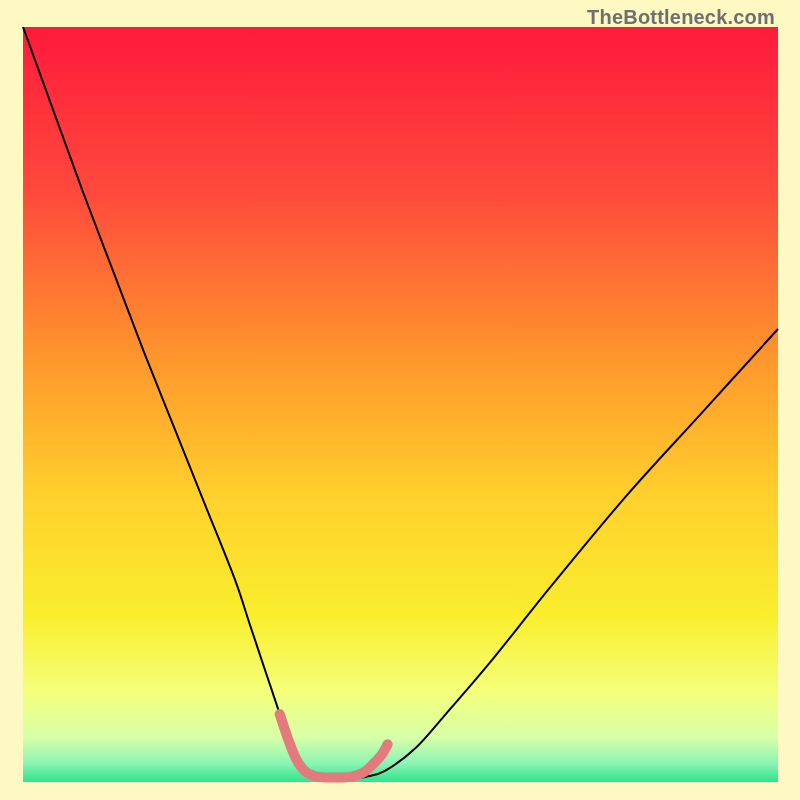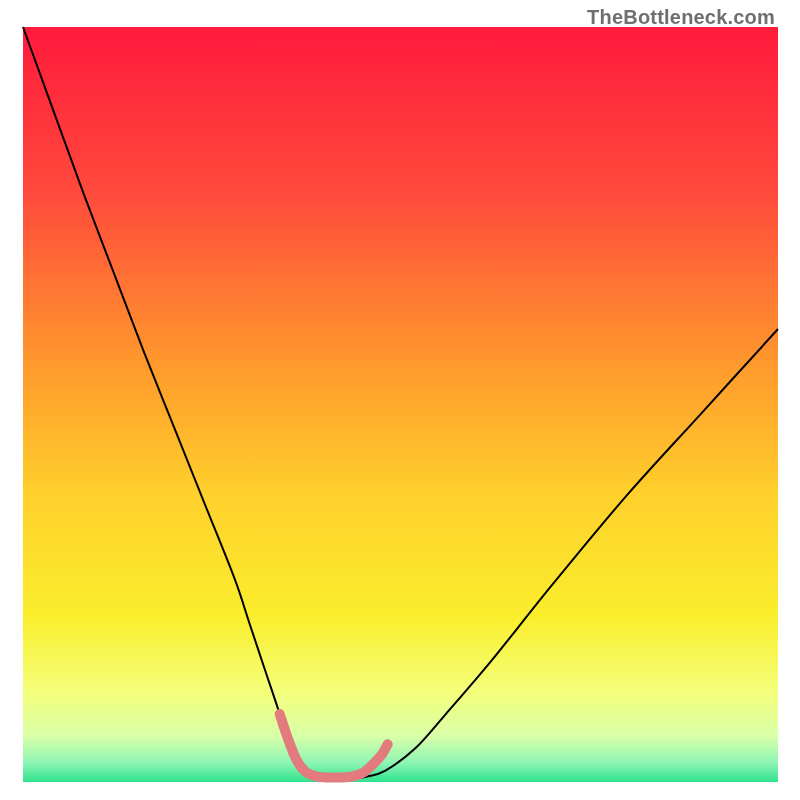--- a/index.html
+++ b/index.html
@@ -9,21 +9,21 @@
     height: 800px;
     background: #000;
     overflow: hidden;
   }
   .frame {
     position: absolute;
     left: 0;
     top: 0;
     width: 800px;
     height: 800px;
-    background: #ffffff;
+    background: #fef9c3;
   }
   .plot-area {
     position: absolute;
     left: 23px;
     top: 27px;
     width: 755px;
     height: 755px;
     
   }
   .watermark {

